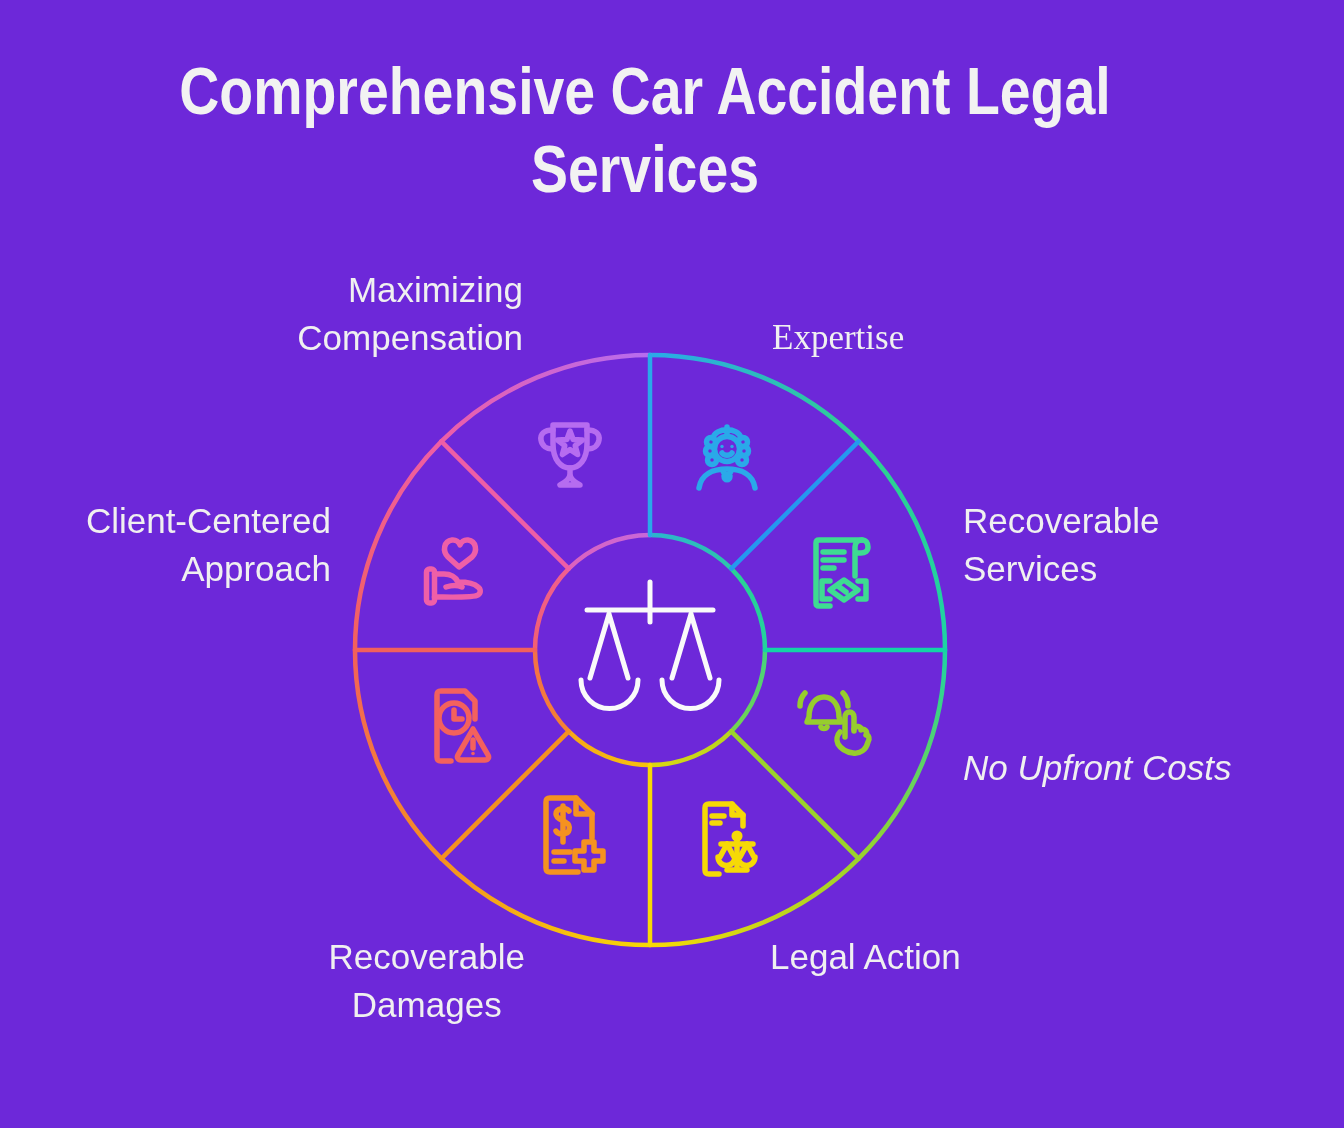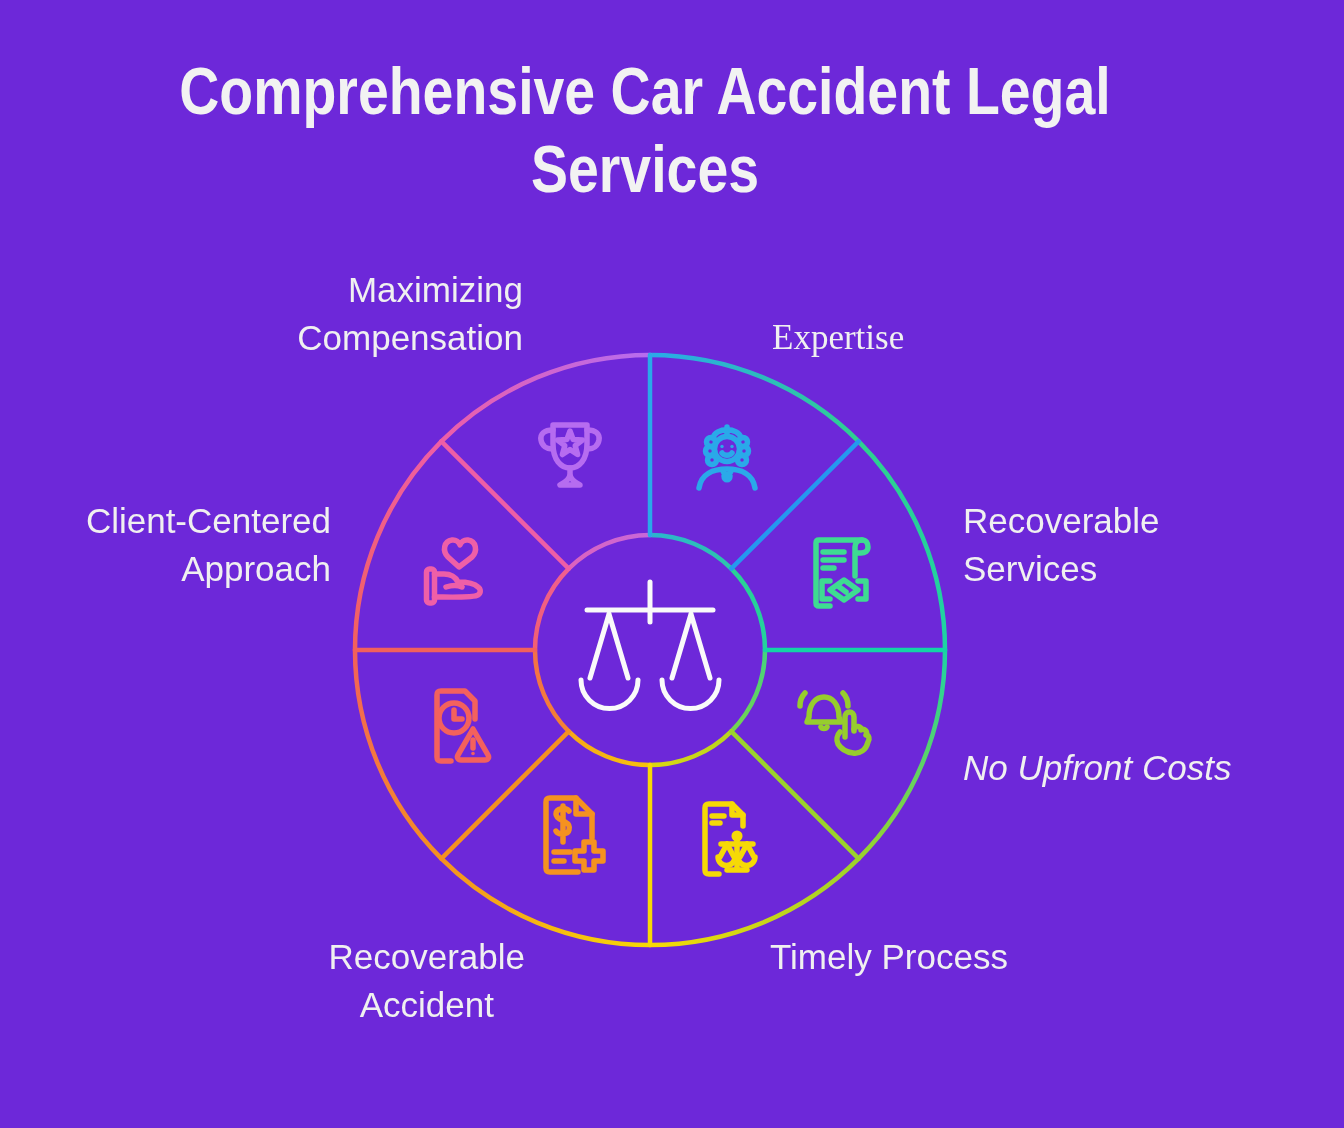--- a/index.html
+++ b/index.html
@@ -213,25 +213,25 @@
     <div>Expertise</div>
   </div>
   <div class="seg-label lbl-personalized">
     <div>Recoverable</div>
     <div>Services</div>
   </div>
   <div class="seg-label lbl-noupfront">
     <div>No Upfront Costs</div>
   </div>
   <div class="seg-label lbl-legalprocess">
-    <div>Timely Process</div>
+    <div>Legal Action</div>
   </div>
   <div class="seg-label lbl-recoverable align-right">
     <div>Recoverable</div>
-    <div>Accident</div>
+    <div>Damages</div>
   </div>
   <div class="seg-label lbl-client align-right">
     <div>Client-Centered</div>
     <div>Approach</div>
   </div>
   <div class="seg-label lbl-maximizing align-right">
     <div>Maximizing</div>
     <div>Compensation</div>
   </div>
 

